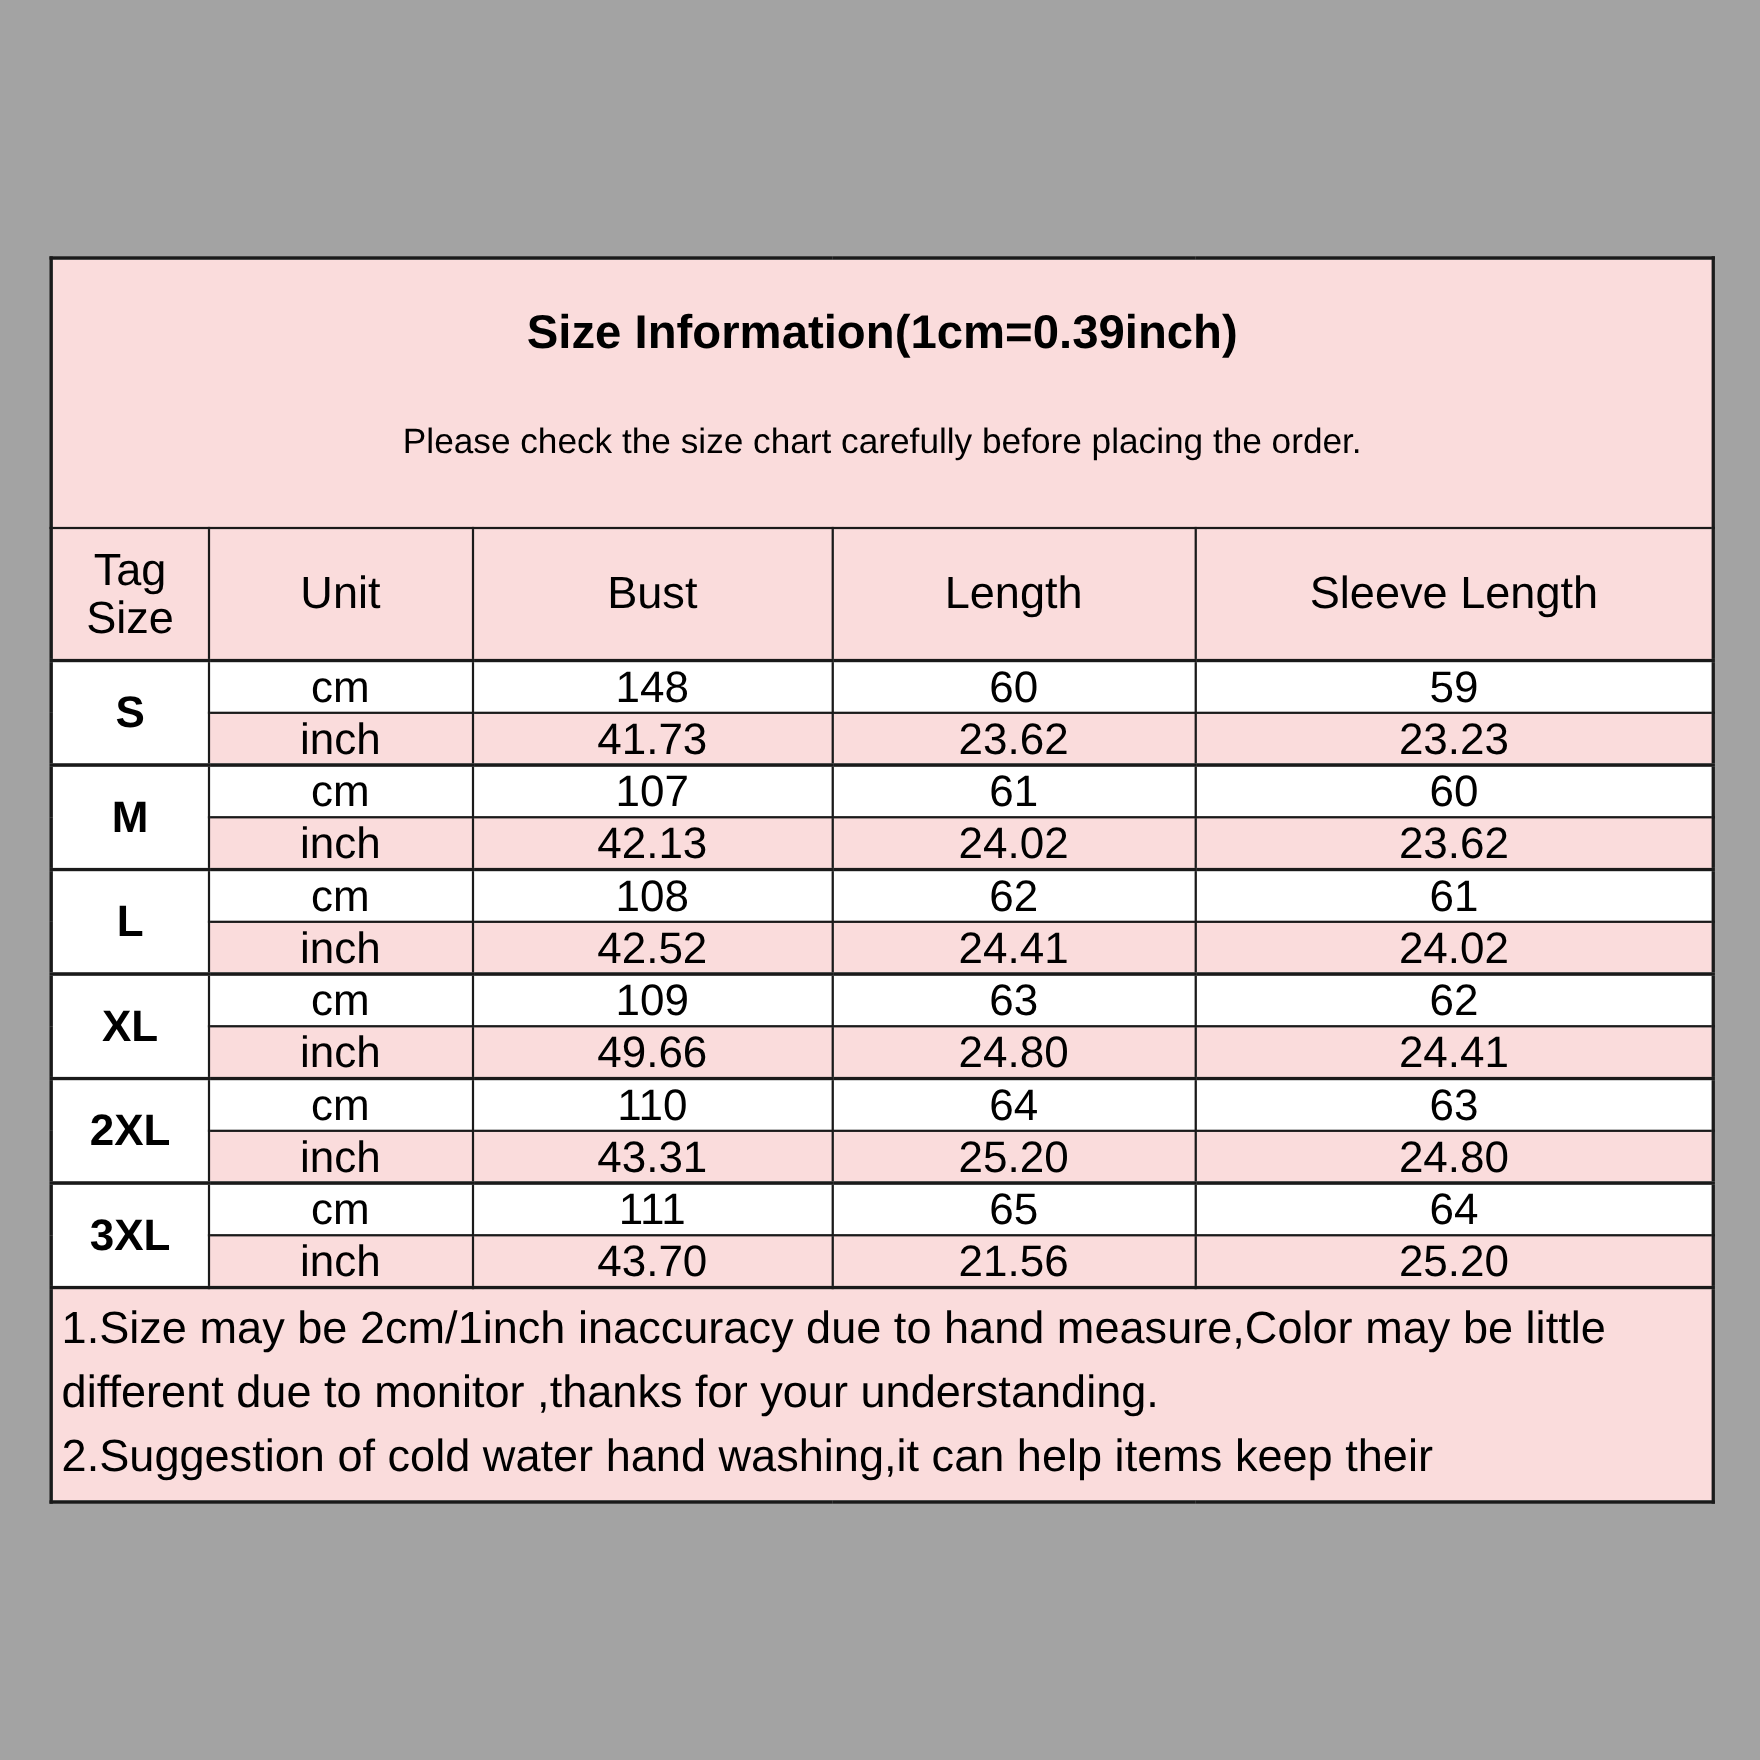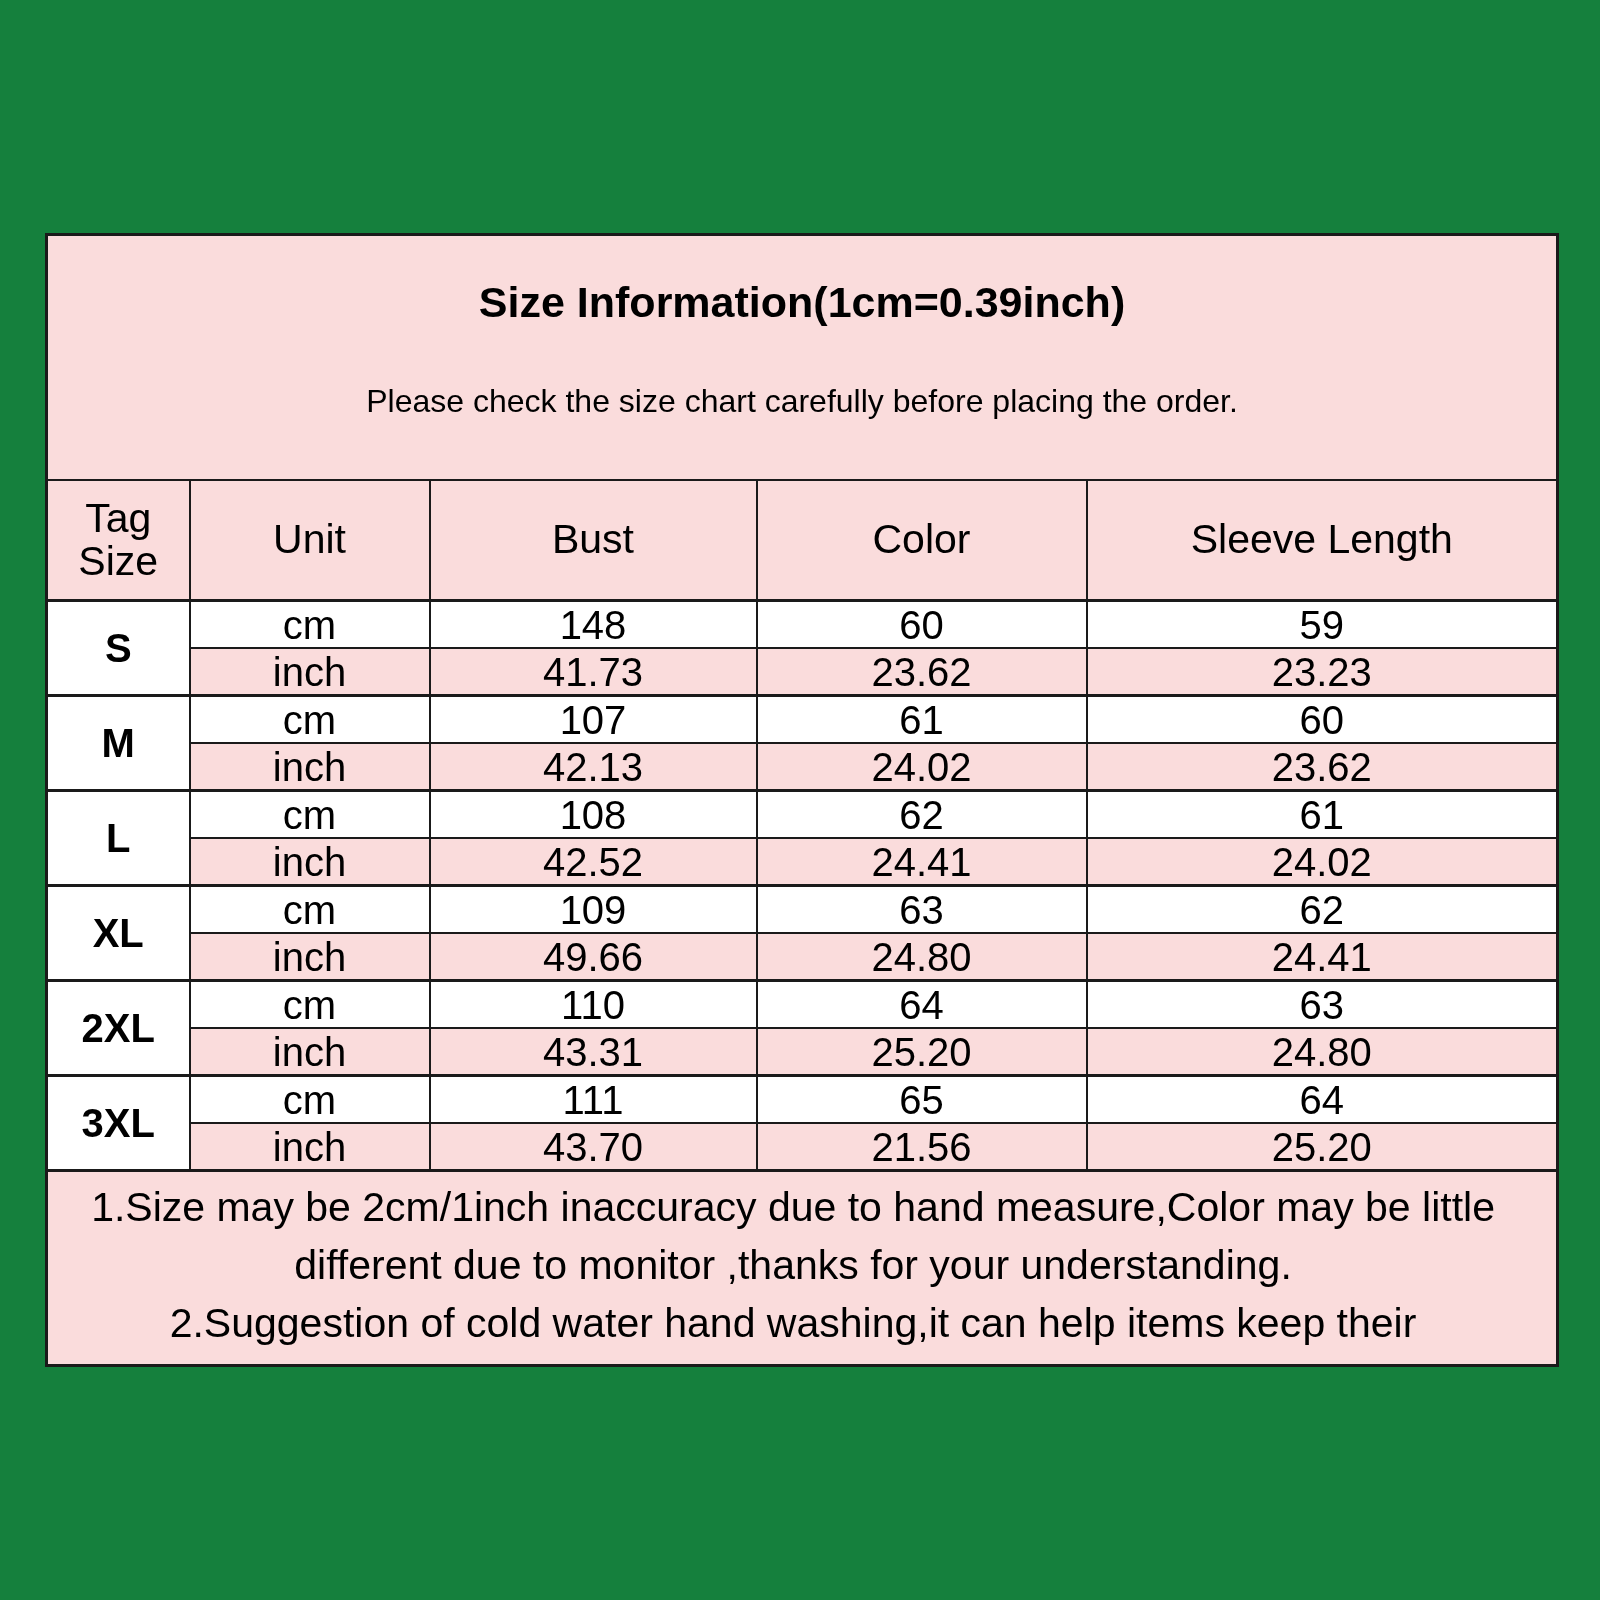--- a/index.html
+++ b/index.html
@@ -4,21 +4,21 @@
 <style>
   html, body {
     margin: 0;
     padding: 0;
     background: #ffffff;
   }
   .canvas {
     position: relative;
     width: 1600px;
     height: 1600px;
-    background: #15803d;
+    background: #a3a3a3;
     font-family: "Liberation Sans", sans-serif;
     color: #000000;
   }
   table.size-chart {
     position: absolute;
     left: 45px;
     top: 233px;
     width: 1511px;
     border-collapse: collapse;
     table-layout: fixed;
@@ -65,21 +65,21 @@
     background: #ffffff !important;
     font-weight: bold;
     font-size: 43px;
   }
   tr.group-start td { border-top: 3px solid #1a1a1a; }
   
   tr.notes td {
     background: #fadcdc;
     border-top: 3px solid #1a1a1a;
     height: 186px;
-    text-align: center;
+    text-align: left;
     vertical-align: top;
     padding: 6px 26px 0 8px;
   }
   .note-line {
     margin: 0;
     font-size: 41px;
     line-height: 58px;
   }
 </style>
 </head>
@@ -100,21 +100,21 @@
       <td colspan="5">
         <div class="band-title">Size Information(1cm=0.39inch)</div>
         <div class="band-subtitle">Please check the size chart carefully before placing the order.</div>
       </td>
     </tr>
 
     <tr class="col-headers">
       <td>Tag Size</td>
       <td>Unit</td>
       <td>Bust</td>
-      <td>Color</td>
+      <td>Length</td>
       <td>Sleeve Length</td>
     </tr>
 
     <tr class="data-row row-cm group-start">
       <td class="tag-cell" rowspan="2">S</td>
       <td>cm</td>
       <td>148</td>
       <td>60</td>
       <td>59</td>
     </tr>

